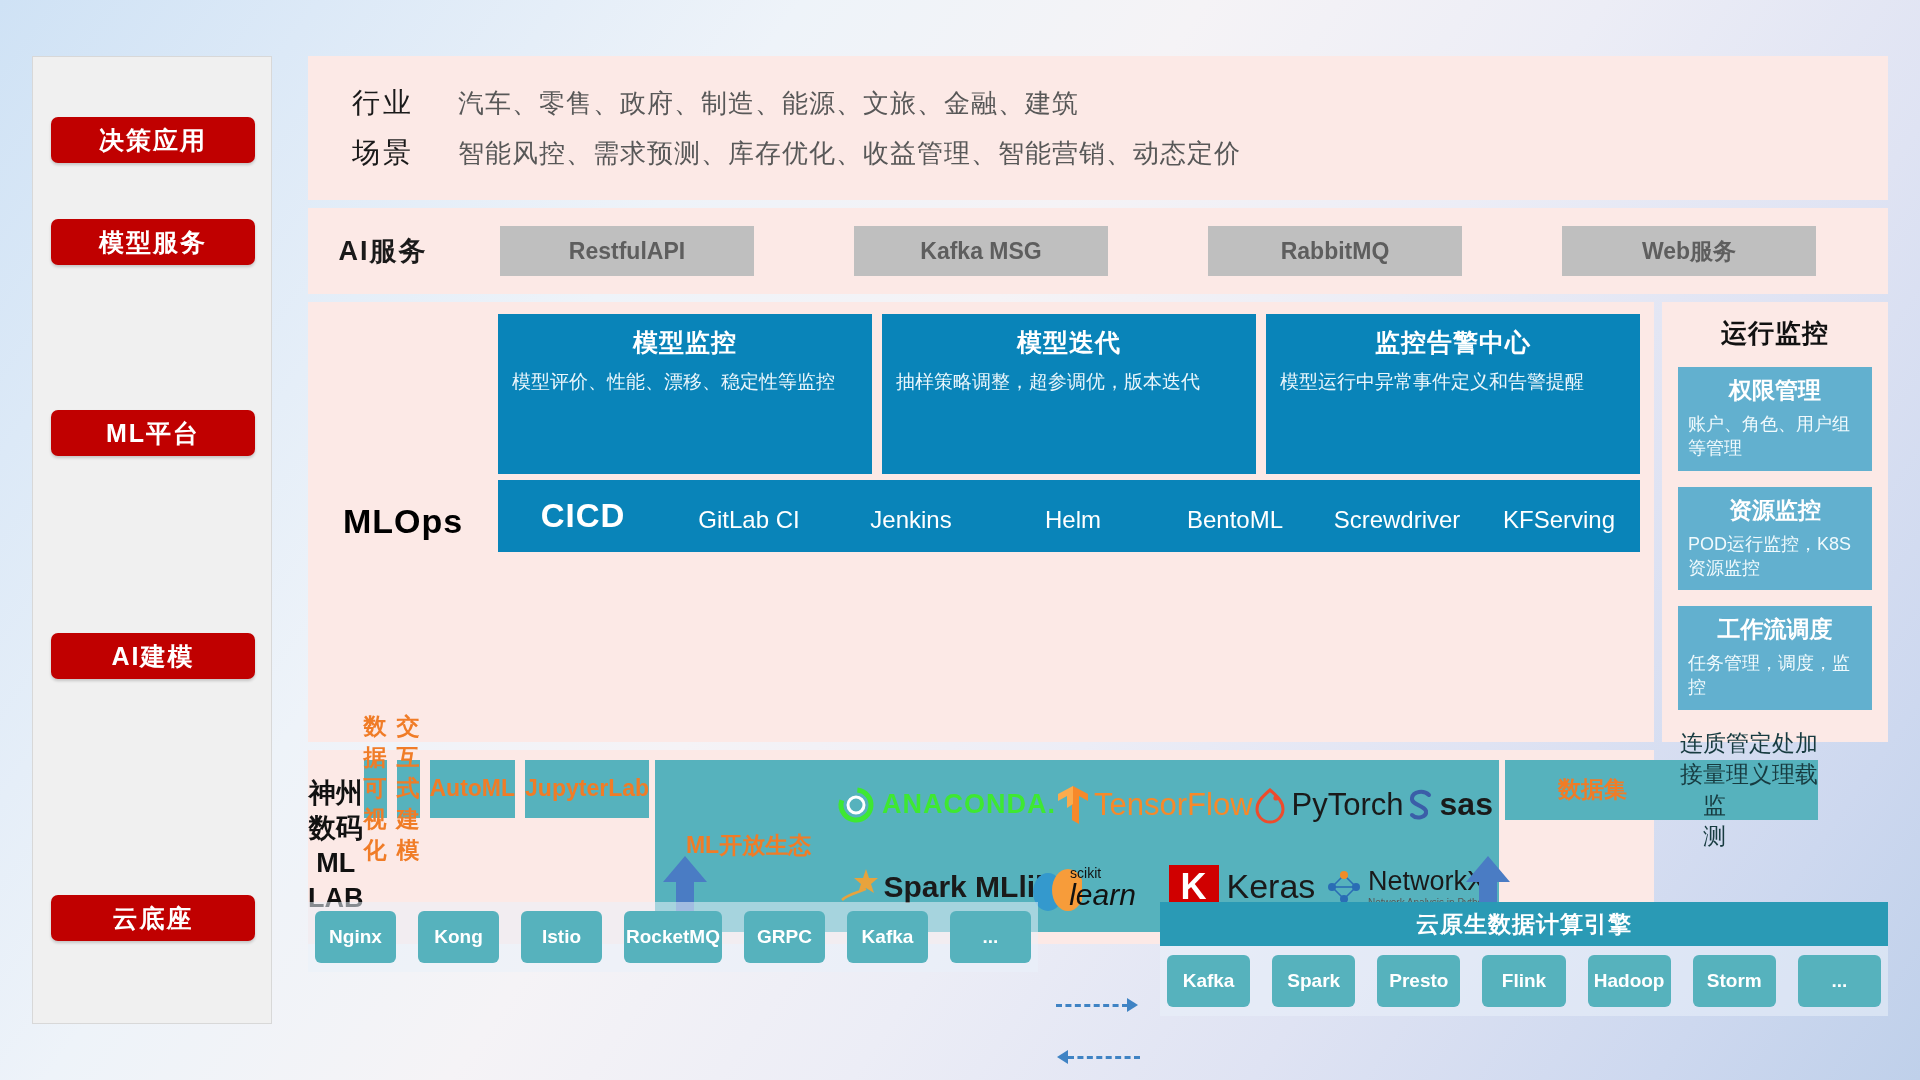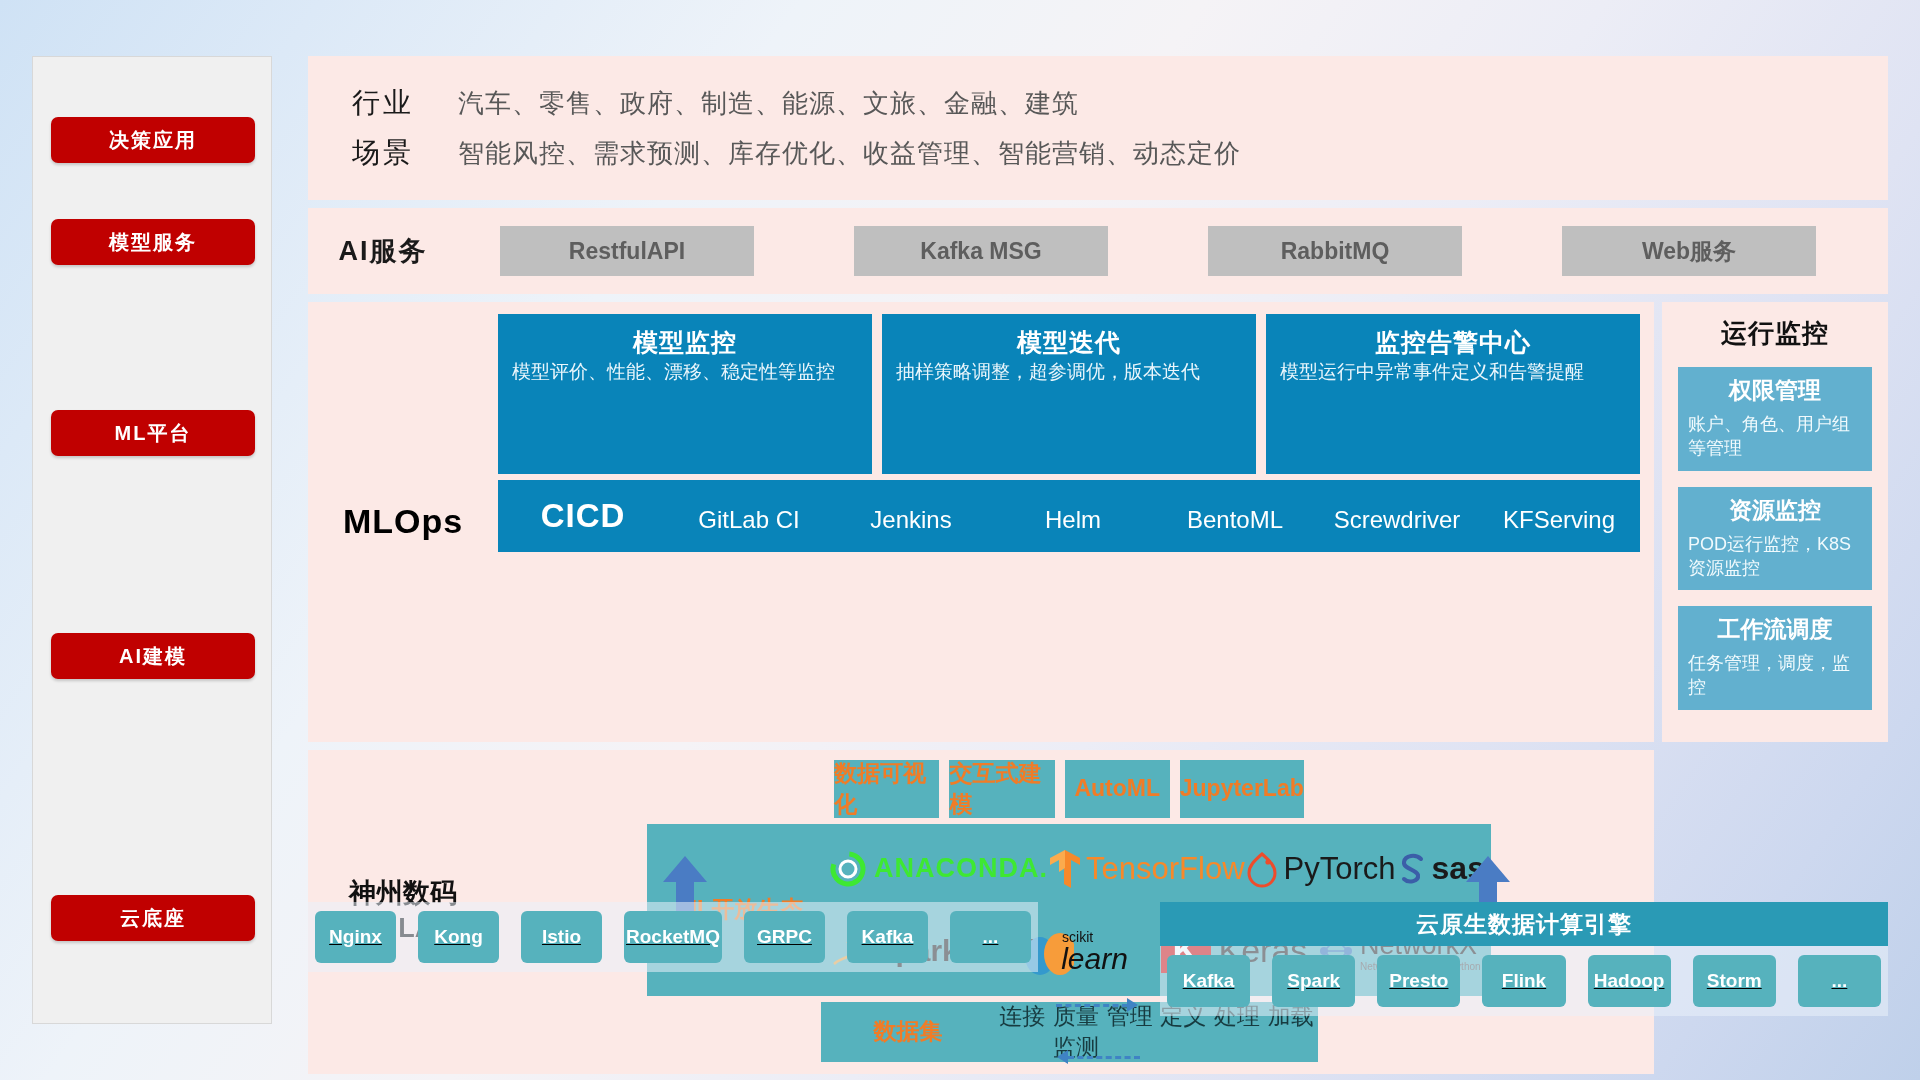--- a/index.html
+++ b/index.html
@@ -22,21 +22,21 @@
     border: 1px solid #d8d8d8;
   }
   .rail-chip {
     position: absolute;
     left: 18px;
     width: 204px;
     height: 46px;
     background: #c00000;
     border-radius: 7px;
     color: #ffffff;
-    font-size: 20px;
+    font-size: 25px;
     font-weight: bold;
     display: flex;
     align-items: center;
     justify-content: center;
     letter-spacing: 2px;
     box-shadow: 0 2px 3px rgba(0,0,0,.18);
   }
   .rail-chip.r0 { top: 60px; }
   .rail-chip.r1 { top: 162px; }
   .rail-chip.r2 { top: 353px; }
@@ -112,20 +112,21 @@
   .mlops-card {
     flex: 1;
     background: #0984b9;
     color: #fff;
     padding: 12px 14px 10px 14px;
   }
   .mlops-card h3 {
     font-size: 25px;
     font-weight: bold;
     text-align: center;
+    margin-bottom: 10px;
     letter-spacing: 1px;
   }
   .mlops-card p {
     font-size: 19px;
     line-height: 1.38;
     color: #eaf6fc;
   }
   .cicd-bar {
     background: #0984b9;
     height: 72px;
@@ -199,21 +200,21 @@
     padding: 10px 14px 12px 0;
   }
   #band-lab .sec-label {
     width: 190px;
     text-align: center;
     font-size: 27px;
     font-weight: bold;
     color: #111;
     line-height: 1.3;
   }
-  .lab-stack { flex: 1; display: flex; flex-direction: column; gap: 6px; align-items: center; }
+  .lab-stack { flex: 1; display: flex; flex-direction: row; gap: 6px; }
   .lab-tools { display: flex; gap: 10px; height: 58px; }
   .lab-tool {
     flex: 1;
     background: #56b2bd;
     color: #f07c27;
     font-size: 23px;
     font-weight: bold;
     display: flex; align-items: center; justify-content: center;
   }
   .eco-row {
@@ -282,21 +283,20 @@
     font-size: 23px;
     font-weight: bold;
     display: flex; align-items: center; justify-content: center;
     letter-spacing: 1px;
   }
   .cloud-body {
     background: rgba(233,240,250,.55);
     display: flex;
     gap: 22px;
     padding: 9px 7px;
-    text-decoration: underline;
   }
   .cloud-chip {
     flex: 1;
     background: #56b2bd;
     color: #ffffff;
     border-radius: 6px;
     height: 52px;
     font-size: 19px;
     font-weight: bold;
     display: flex; align-items: center; justify-content: center;

